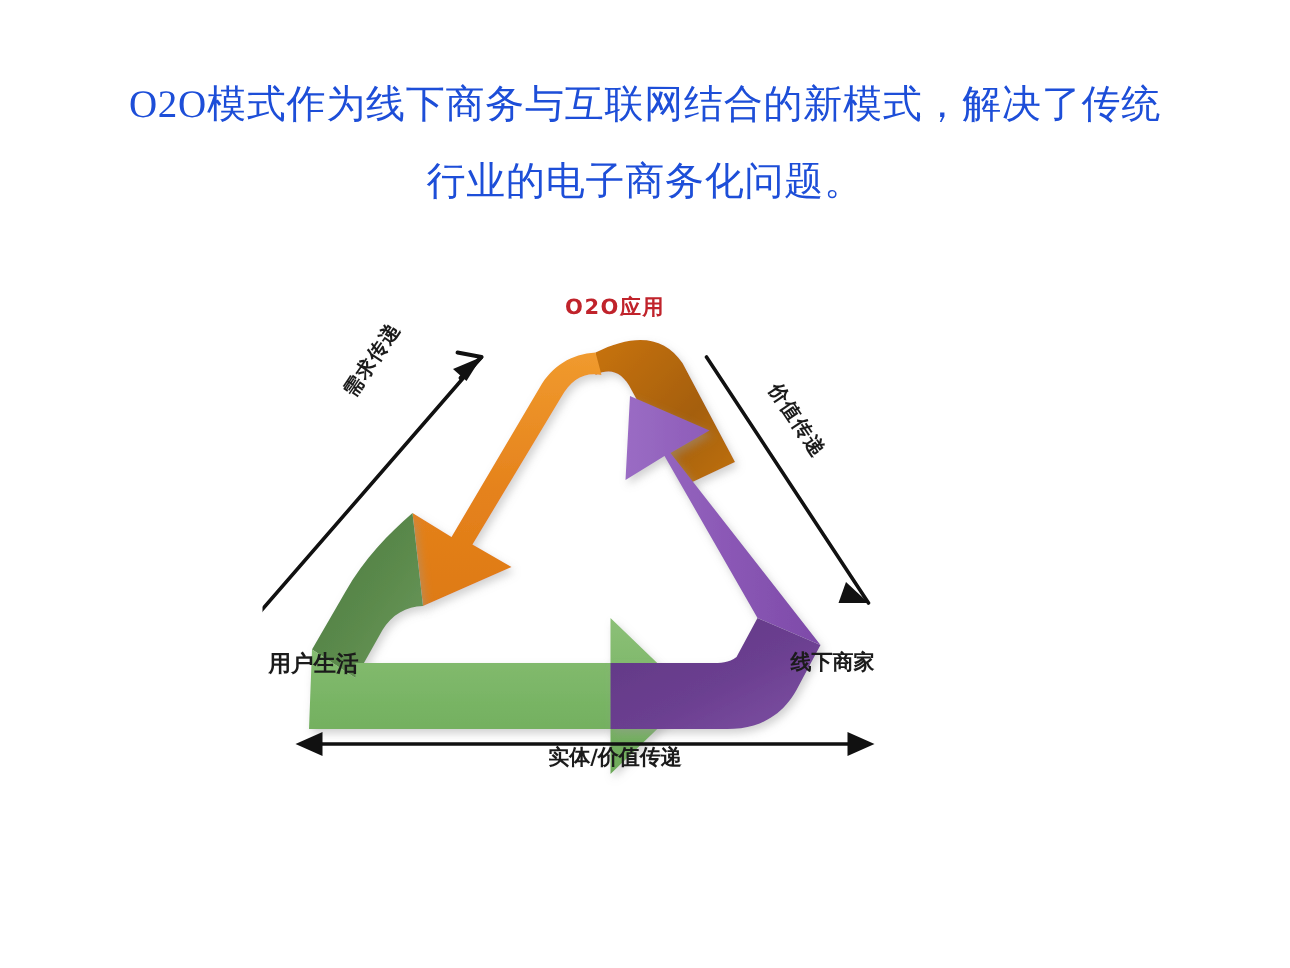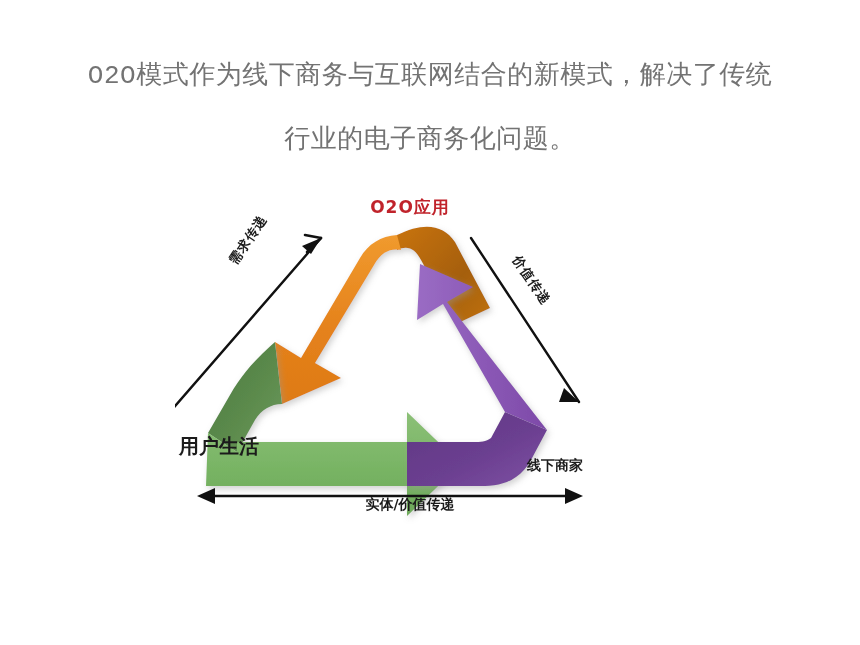--- a/index.html
+++ b/index.html
@@ -15,24 +15,24 @@
     font-family: "Liberation Serif", "DejaVu Serif", serif;
   }
 
   
   #slide-title {
     position: absolute;
     left: 40px;
     top: 44px;
     width: 780px;
     text-align: center;
-    color: #737373;
-    font-family: Liberation Mono, monospace;
+    color: #1d4ed8;
+    font-family: Liberation Serif, serif;
     font-size: 26px;
-    line-height: 64px;
+    line-height: 51px;
     letter-spacing: 0.5px;
     white-space: pre-line;
   }
 
   
   #diagram {
     position: absolute;
     left: 175px;
     top: 190px;
     width: 470px;
@@ -50,34 +50,33 @@
     font-family: "DejaVu Sans", "Liberation Sans", sans-serif;
     font-weight: bold;
     white-space: nowrap;
     color: #1b1b1b;
   }
   #center-title {
     left: 0;
     top: 6px;
     width: 470px;
     text-align: center;
-    font-size: 17px;
+    font-size: 14px;
     color: #c0232b;
     letter-spacing: 1px;
   }
   #label-left-life {
     left: 4px;
     top: 243px;
-    font-size: 20px;
+    font-size: 15px;
   }
   #label-right-merchant {
     left: 352px;
     top: 243px;
     font-size: 14px;
-    margin-top: 24px;
   }
   #label-bottom-connect {
     left: 0;
     top: 306px;
     width: 470px;
     text-align: center;
     font-size: 14px;
   }
   #label-demand {
     left: 50px;

